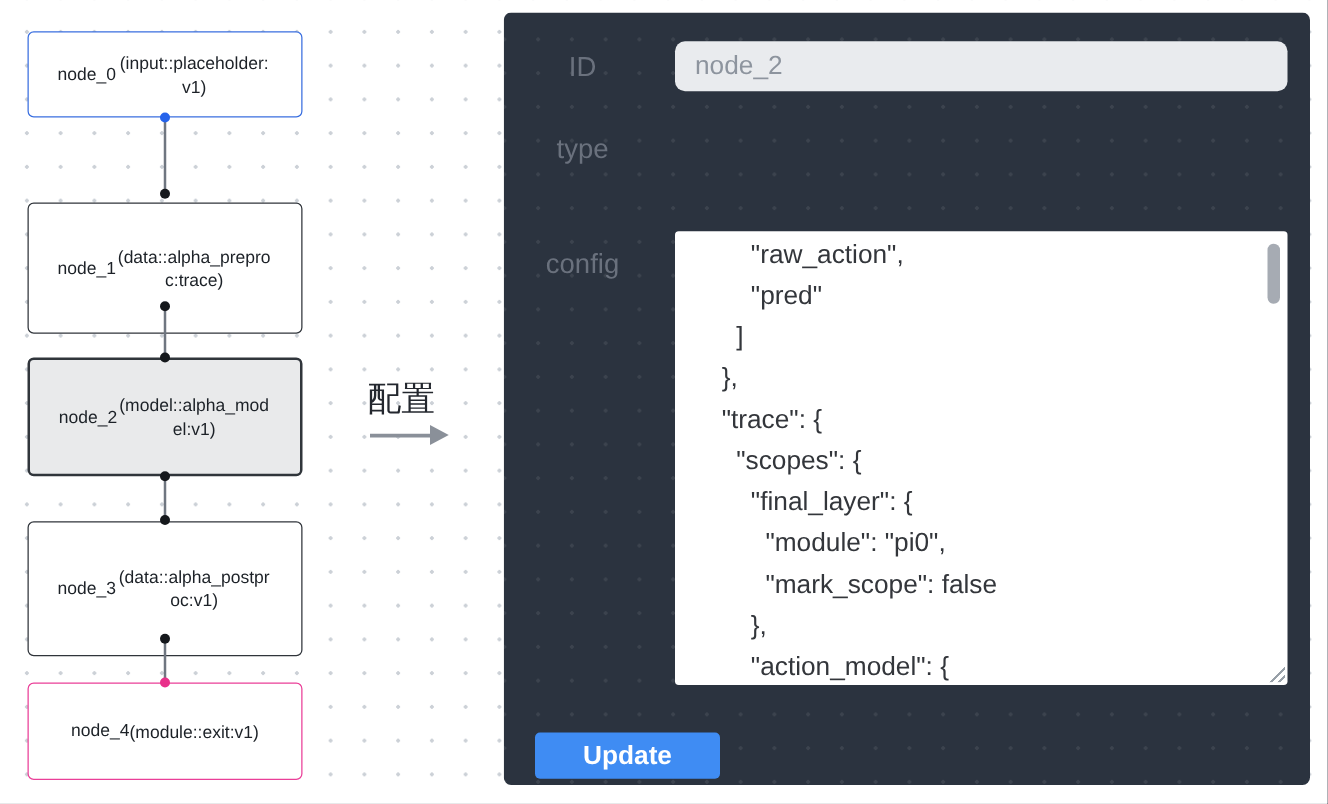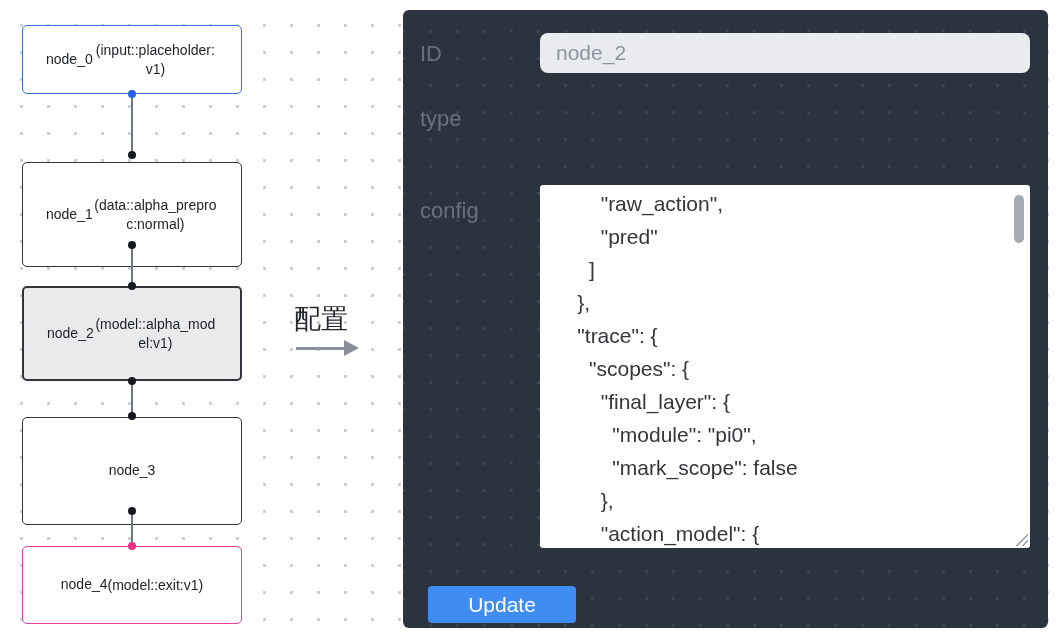--- a/index.html
+++ b/index.html
@@ -60,21 +60,21 @@
 
   
   .panel {
     position:absolute; left:403px; top:10px; width:645px; height:618px;
     background-color:#2b333f;
     background-image:radial-gradient(circle, rgba(255,255,255,0.08) 1.5px, transparent 1.6px);
     background-size:27px 27px; background-position:14px 8px;
     border-radius:6px;
   }
   .field-label {
-    position:absolute; width:92px; text-align:left;
+    position:absolute; width:92px; text-align:center;
     color:#6a717d; font-size:22px;
   }
   .lbl-id     { left:17px; top:31px; }
   .lbl-type   { left:17px; top:96px; }
   .lbl-config { left:17px; top:188px; }
 
   .panel-input {
     position:absolute; left:137px; width:490px; height:40px;
     background:#e9ebee; border:none; outline:none; border-radius:8px;
     font-family:"Liberation Sans", sans-serif;
@@ -102,46 +102,47 @@
   .resize-grip {
     position:absolute; right:2px; bottom:2px; width:15px; height:15px;
     background:repeating-linear-gradient(-45deg, transparent 0 3px, #98a0a8 3px 4.5px);
     clip-path:polygon(100% 0, 100% 100%, 0 100%);
   }
 
   .update-btn {
     position:absolute; left:25px; top:576px; width:148px; height:37px;
     background:#3f8cf3; color:#ffffff; border:none; border-radius:4px;
     font-family:"Liberation Sans", sans-serif;
-    font-size:21px; font-weight:400; cursor:pointer;
+    font-size:21px; font-weight:700; cursor:pointer;
   }
 </style>
 </head>
 <body>
 
 <div id="app">
 
   <div class="node n0">
     <div class="node-title">node_0</div>
     <div class="node-sub">(input::placeholder:v1)</div>
   </div>
   <div class="node n1">
     <div class="node-title">node_1</div>
-    <div class="node-sub">(data::alpha_preproc:normal)</div>
+    <div class="node-sub">(data::alpha_preproc:trace)</div>
   </div>
   <div class="node n2">
     <div class="node-title">node_2</div>
     <div class="node-sub">(model::alpha_model:v1)</div>
   </div>
   <div class="node n3">
     <div class="node-title">node_3</div>
+    <div class="node-sub">(data::alpha_postproc:v1)</div>
   </div>
   <div class="node n4">
     <div class="node-title">node_4</div>
-    <div class="node-sub">(model::exit:v1)</div>
+    <div class="node-sub">(module::exit:v1)</div>
   </div>
 
   <div class="edge e0"></div>
   <div class="edge e1"></div>
   <div class="edge e2"></div>
   <div class="edge e3"></div>
 
   <div class="dot dot-blue" style="top:90px;"></div>
   <div class="dot dot-black" style="top:151px;"></div>
   <div class="dot dot-black" style="top:241px;"></div>

